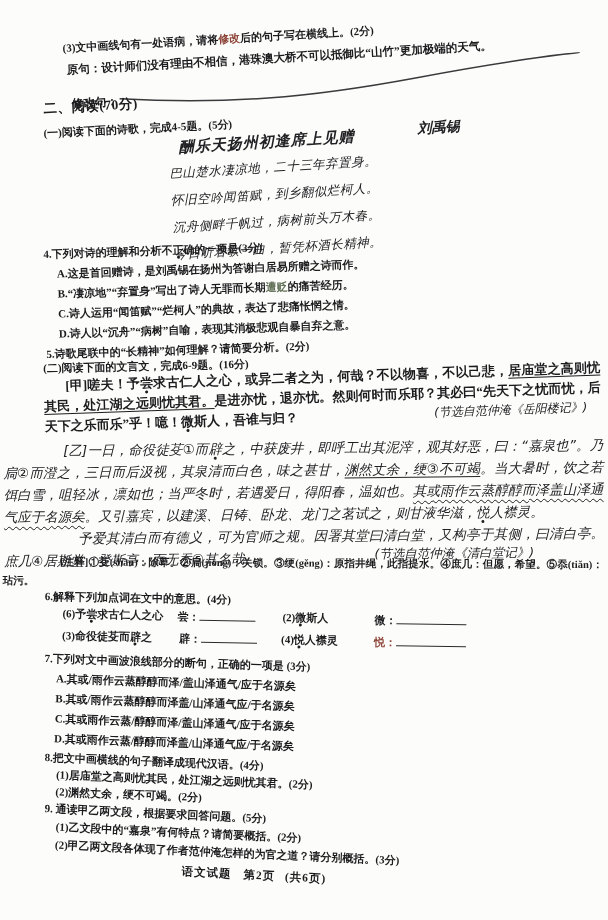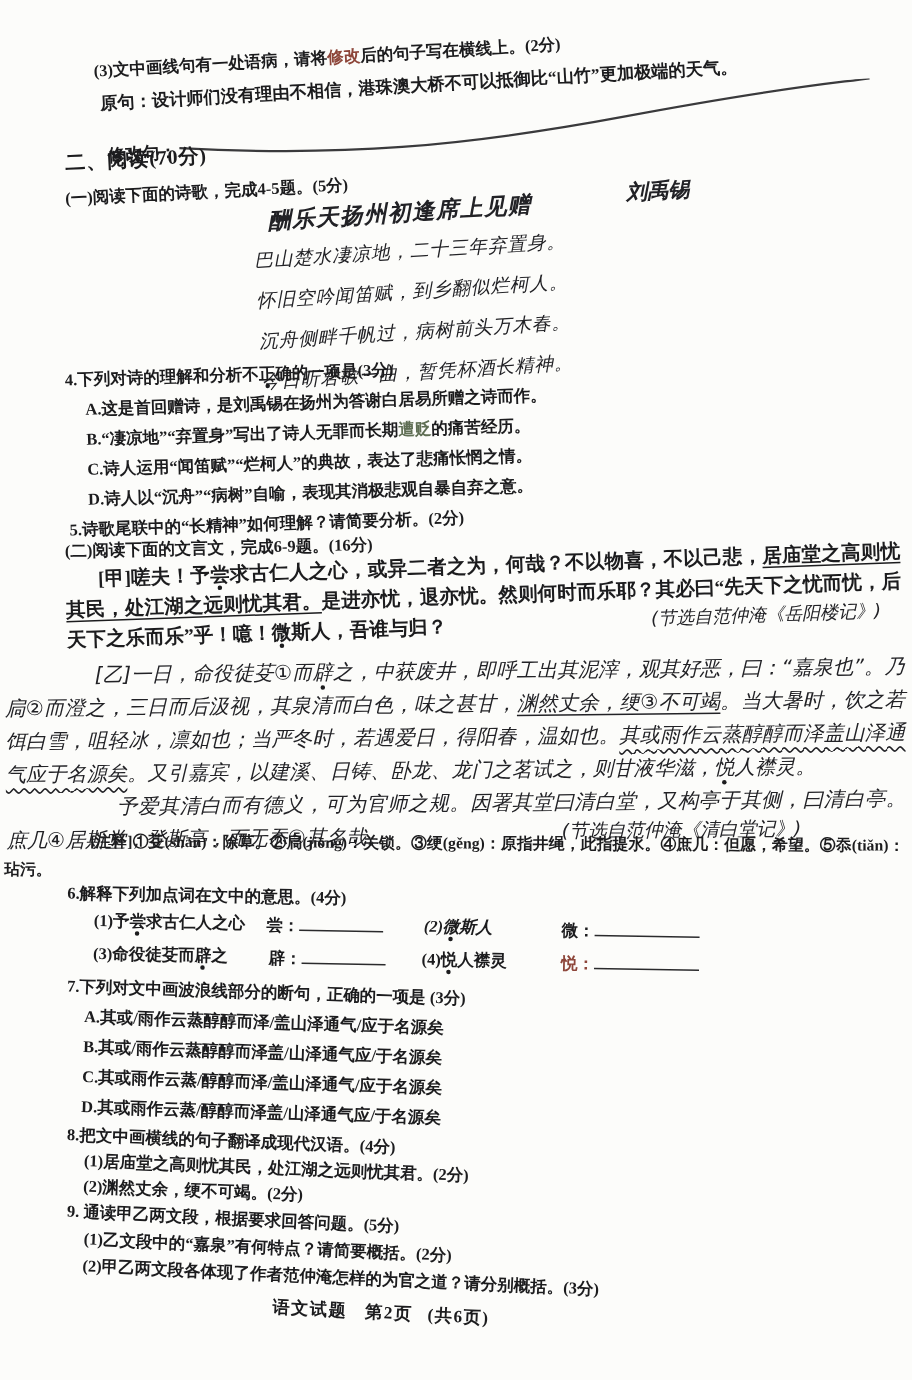--- a/index.html
+++ b/index.html
@@ -107,23 +107,23 @@
     </div>
     <div class="para-yi indent74">予爱其清白而有德义，可为官师之规。因署其堂曰清白堂，又构亭于其侧，曰清白亭。庶几④居斯堂，登斯亭，而无忝⑤其名哉。</div>
     <div class="src hand" style="margin-top:-22px;padding-right:70px;font-size:12.5px;">(节选自范仲淹《清白堂记》)</div>
   </div>
 
   <div class="blk fs10" style="left:3px;top:552px;width:600px;transform:rotate(0.3deg);text-indent:57px;text-align:justify;font-weight:600;">[注释]①芟(shān)：除草。②扃(jiōng)：关锁。③绠(gěng)：原指井绳，此指提水。④庶几：但愿，希望。⑤忝(tiǎn)：玷污。</div>
 
   <div class="blk" style="left:45px;top:586px;width:540px;transform:rotate(1deg);">
     <div class="line fs11">6.解释下列加点词在文中的意思。(4分)</div>
     <div class="row">
-      <span class="abs" style="left:18px;"><span>(1)予</span><span class="dz">尝</span><span>求古仁人之心</span></span>
+      <span class="abs" style="left:18px;"><span>(6)予</span><span class="dz">尝</span><span>求古仁人之心</span></span>
       <span class="abs" style="left:133px;"><span>尝：</span><span class="blank" style="width:56px;"></span></span>
-      <span class="abs" style="left:238px;font-style:italic;"><span>(2)</span><span class="dz">微</span><span>斯人</span></span>
+      <span class="abs" style="left:238px;"><span>(2)</span><span class="dz">微</span><span>斯人</span></span>
       <span class="abs" style="left:330px;"><span>微：</span><span class="blank" style="width:70px;"></span></span>
     </div>
     <div class="row">
       <span class="abs" style="left:18px;"><span>(3)命役徒芟而</span><span class="dz">辟</span><span>之</span></span>
       <span class="abs" style="left:135px;"><span>辟：</span><span class="blank" style="width:56px;"></span></span>
       <span class="abs" style="left:237px;"><span>(4)</span><span class="dz">悦</span><span>人襟灵</span></span>
       <span class="abs" style="left:330px;"><span class="c-red">悦：</span><span class="blank" style="width:70px;"></span></span>
     </div>
   </div>
 

